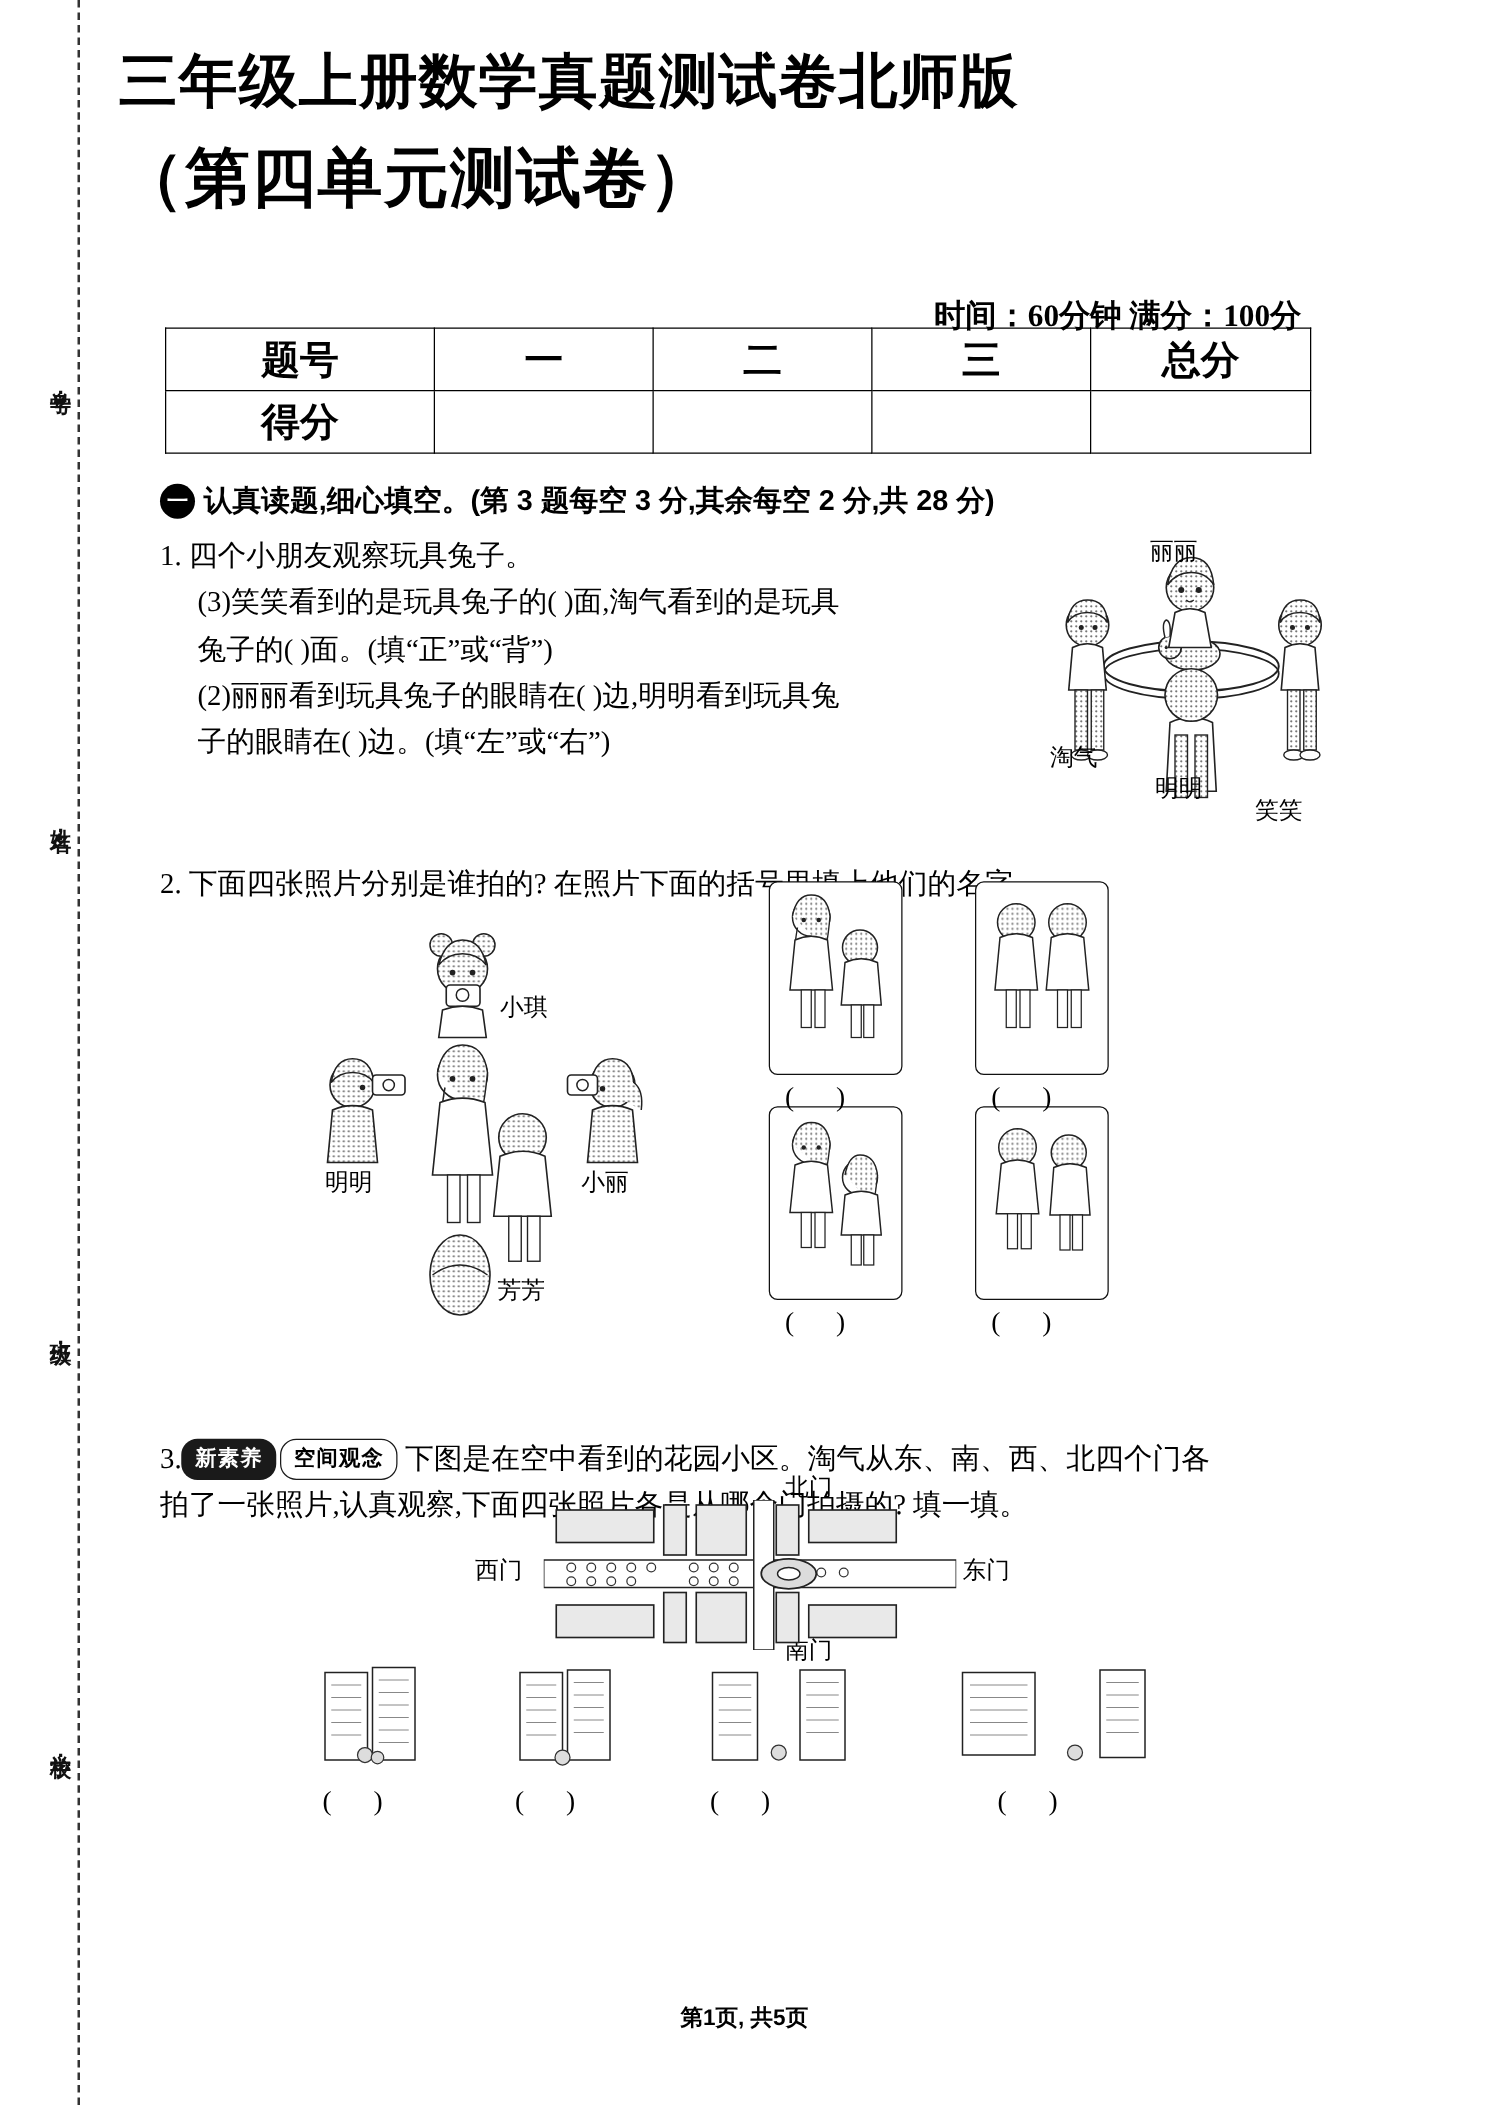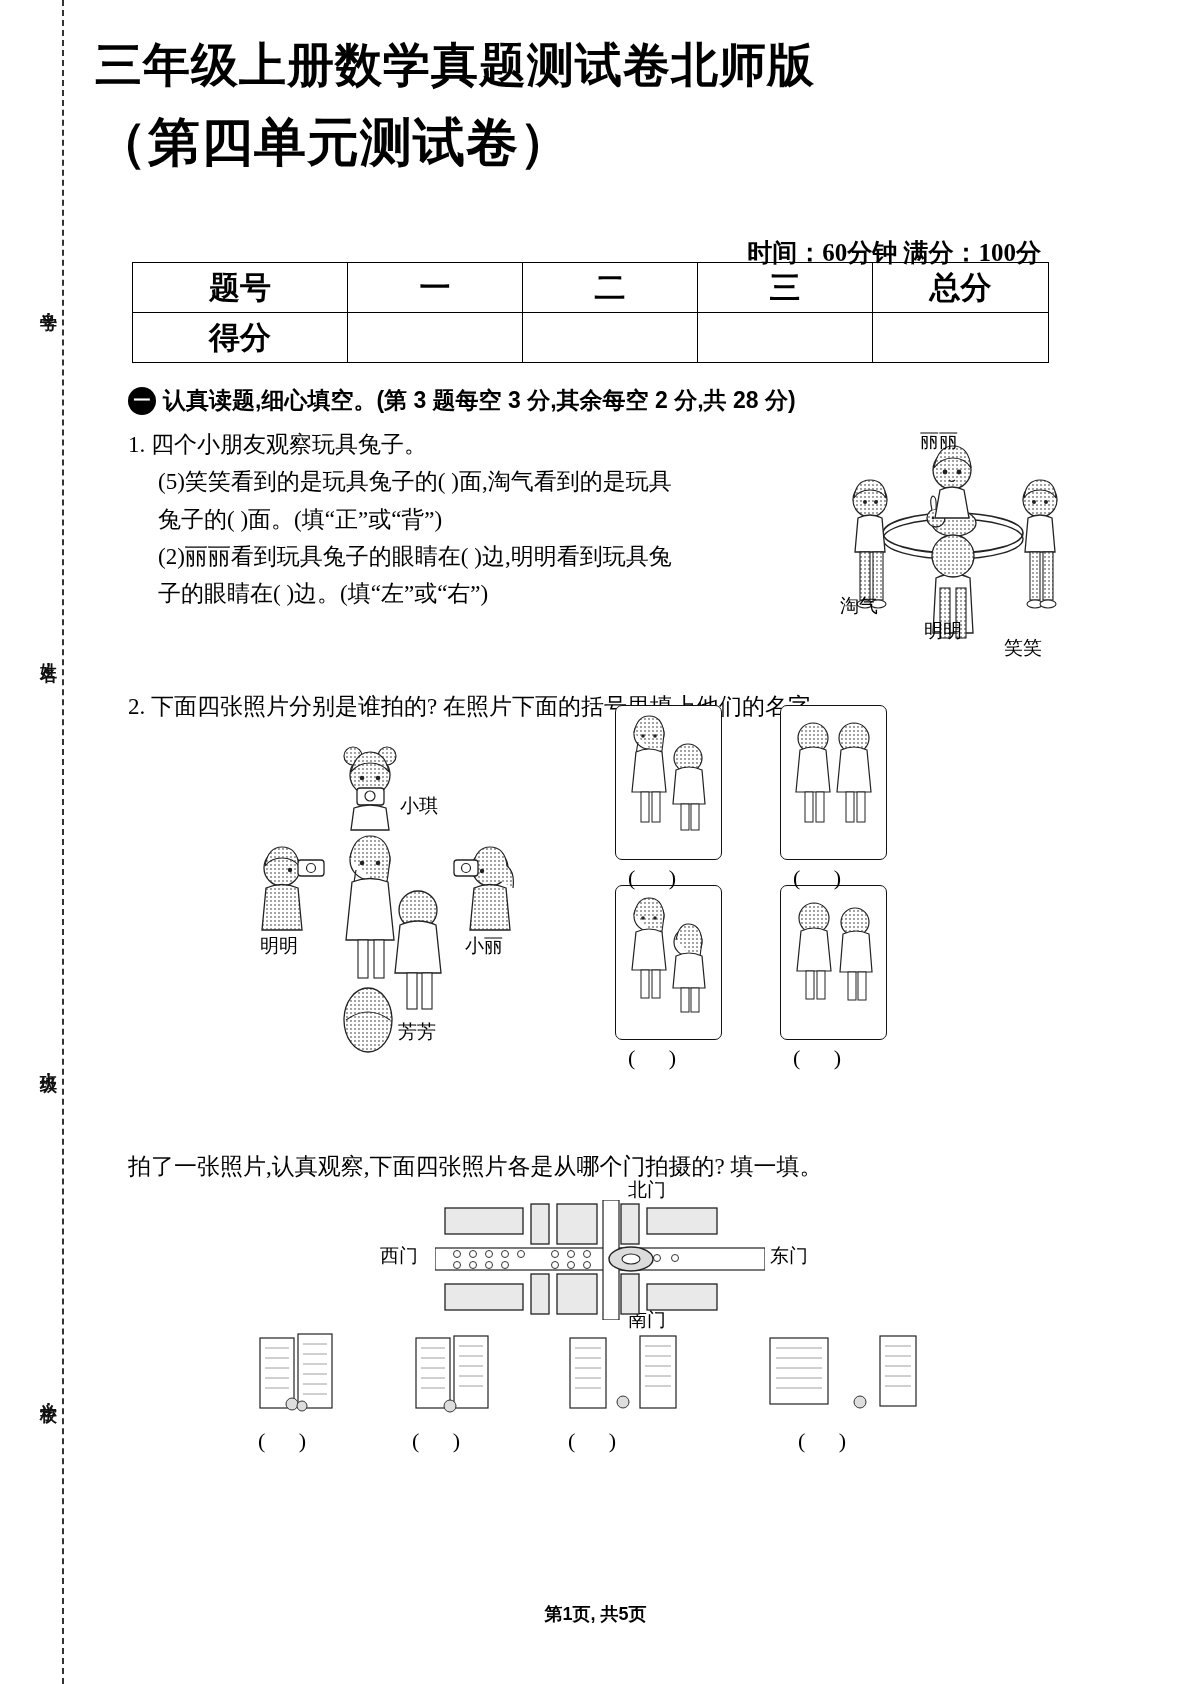--- a/index.html
+++ b/index.html
@@ -167,21 +167,21 @@
   <div class="sec-head">
     <span class="sec-num">一</span>
     <span class="sec-text">认真读题,细心填空。(第 3 题每空 3 分,其余每空 2 分,共 28 分)</span>
   </div>
 
   <div class="q" id="q1">
     <div>
       <span>1.</span>
       <span>四个小朋友观察玩具兔子。</span>
     </div>
-    <div class="indent">(5)笑笑看到的是玩具兔子的(       )面,淘气看到的是玩具</div>
+    <div class="indent">(3)笑笑看到的是玩具兔子的(       )面,淘气看到的是玩具</div>
     <div class="indent">兔子的(       )面。(填“正”或“背”)</div>
     <div class="indent">(2)丽丽看到玩具兔子的眼睛在(       )边,明明看到玩具兔</div>
     <div class="indent">子的眼睛在(       )边。(填“左”或“右”)</div>
   </div>
 
   <div id="q1-fig">
     <div class="fig-label" style="left:92px; top:0;">丽丽</div>
     <div class="fig-label" style="left:12px; top:165px;">淘气</div>
     <div class="fig-label" style="left:96px; top:190px;">明明</div>
     <div class="fig-label" style="left:176px; top:165px;margin-top:42px;">笑笑</div>
@@ -391,20 +391,24 @@
       </svg>
     </div>
 
     <div class="paren" style="left:378px; top:165px;">(        )</div>
     <div class="paren" style="left:543px; top:165px;">(        )</div>
     <div class="paren" style="left:378px; top:345px;">(        )</div>
     <div class="paren" style="left:543px; top:345px;">(        )</div>
   </div>
 
   <div class="q" id="q3">
+    <div>
+      <span>3.</span><span class="badge-black">新素养</span><span class="badge-out">空间观念</span>
+      <span>下图是在空中看到的花园小区。淘气从东、南、西、北四个门各</span>
+    </div>
     <div class="indent" style="padding-left:0;">拍了一张照片,认真观察,下面四张照片各是从哪个门拍摄的? 填一填。</div>
   </div>
 
   <div id="q3-map">
     <div class="fig-label" style="left:248px; top:-8px;">北门</div>
     <div class="fig-label" style="left:248px; top:122px;">南门</div>
     <div class="fig-label" style="left:390px; top:58px;">东门</div>
     <div class="fig-label" style="left:0px; top:58px;">西门</div>
 
     <svg width="330" height="120" viewBox="0 0 330 120" style="position:absolute;left:55px;top:15px;">

